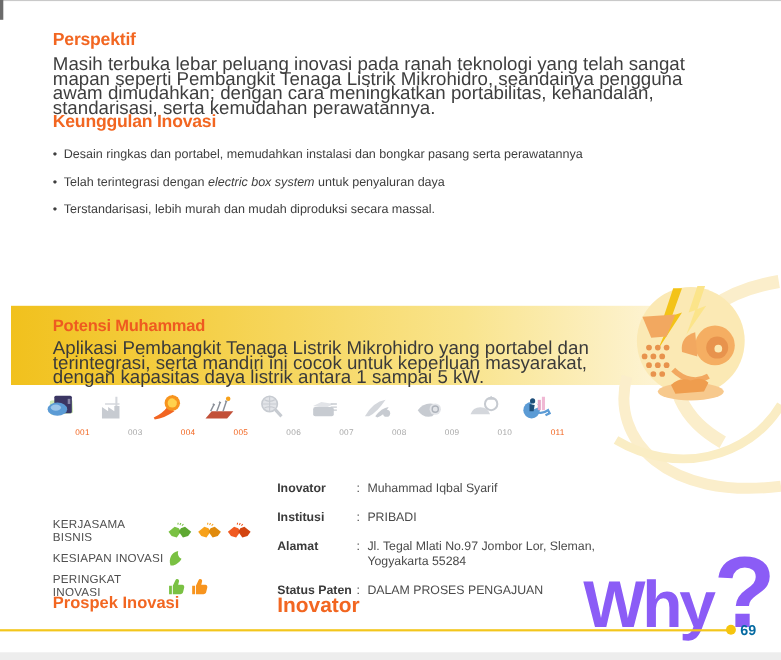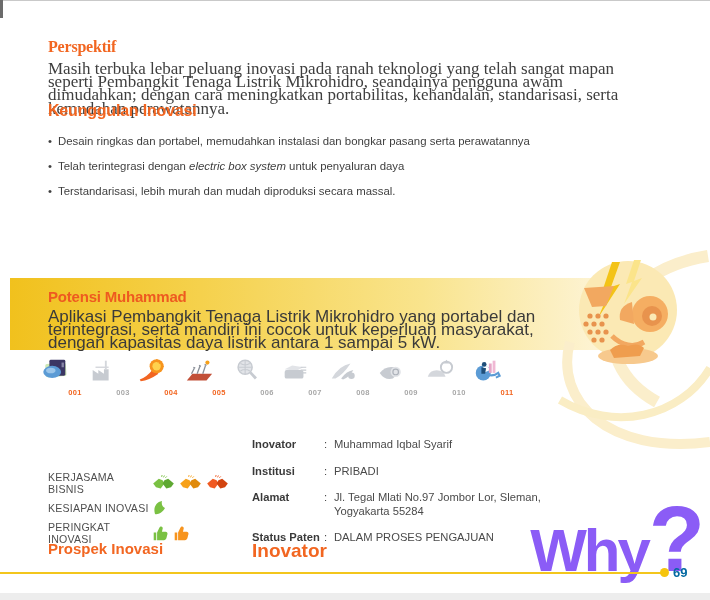--- a/index.html
+++ b/index.html
@@ -8,40 +8,40 @@
   .page { position:relative; width:710px; height:600px; background:#fff; overflow:hidden; }
 
   .top-hairline { position:absolute; top:0; left:0; width:710px; height:1px; background:#c9c9c9; }
   .top-left-mark { position:absolute; top:0; left:0; width:3px; height:18px; background:#6b6b6b; }
   .bottom-strip { position:absolute; left:0; bottom:0; width:710px; height:7px; background:#ededed; }
 
   .h-orange { color:#f26621; font-weight:bold; }
   .sec-title { font-size:16px; letter-spacing:-0.2px; }
   .body-text { font-size:17px; line-height:13.2px; color:#3e3e3e; }
 
-  .sec-perspektif { position:absolute; left:48px; top:38px; width:580px;font-family:Liberation Serif, serif; }
+  .sec-perspektif { position:absolute; left:48px; top:28px; width:580px; }
   .sec-perspektif .sec-title { margin-bottom:6px; }
 
   .sec-keunggulan { position:absolute; left:48px; top:102px; width:580px; }
   .sec-keunggulan .sec-title { margin-bottom:15px; }
   .bullet { display:flex; font-size:11.4px; color:#3e3e3e; line-height:13px; margin-bottom:12px; }
   .bullet .dot { width:10px; flex:0 0 10px; }
 
   .band { position:absolute; left:10px; top:278px; width:635px; height:72px;
           background:linear-gradient(to right,#f1c11d 0%, #f5d14c 30%, #f9e48d 65%, #fdf3d2 92%, #fdf6dd 100%);
           padding:10px 0 0 38px; }
   .band .sec-title { font-size:15px; margin-bottom:5px; color:#ee5a20; }
   .band .body-text { width:505px; color:#3a3a3a; }
 
   .illus { position:absolute; left:552px; top:250px; width:158px; height:240px; pointer-events:none; }
 
   .cat-strip { position:absolute; left:33px; top:356px; display:flex; gap:4px; }
   .cat { width:44px; display:flex; flex-direction:column; align-items:center; }
   .cat svg { width:32px; height:30px; display:block; }
-  .cat .num { font-size:7.5px; font-weight:bold; color:#a8a8a8; margin-top:2px; letter-spacing:0.3px;margin-left:40px; }
+  .cat .num { font-size:7.5px; font-weight:normal; color:#a8a8a8; margin-top:2px; letter-spacing:0.3px;margin-left:40px; }
   .cat.active .num { color:#f26621; }
 
   .prospek { position:absolute; left:48px; top:476px; width:220px; }
   .pr-row { display:flex; align-items:center; height:13px; margin-bottom:12px; }
   .pr-row .pr-label { width:104px; font-size:10.6px; color:#4f4f4f; letter-spacing:0.2px; }
   .pr-icons { display:flex; gap:4px; align-items:center; }
   .prospek-title { position:absolute; left:48px; top:540px; font-size:15px; }
 
   .innovator { position:absolute; left:252px; top:438px; width:290px; }
   .inv-row { display:grid; grid-template-columns:72px 10px 1fr; font-size:11.2px; line-height:13.5px; margin-bottom:13px; color:#4a4a4a; }

